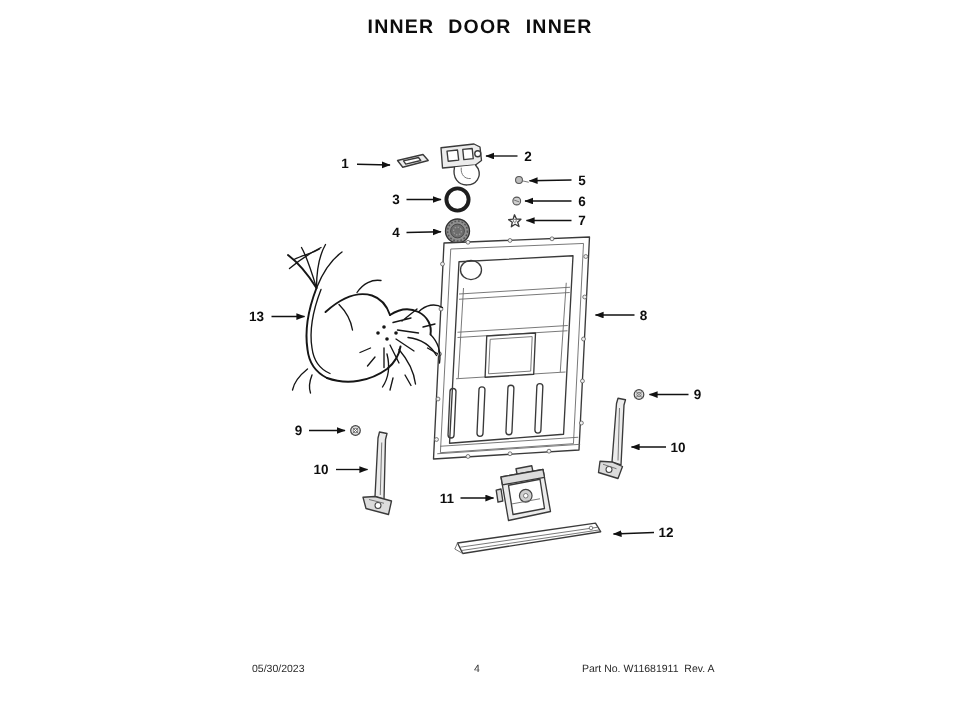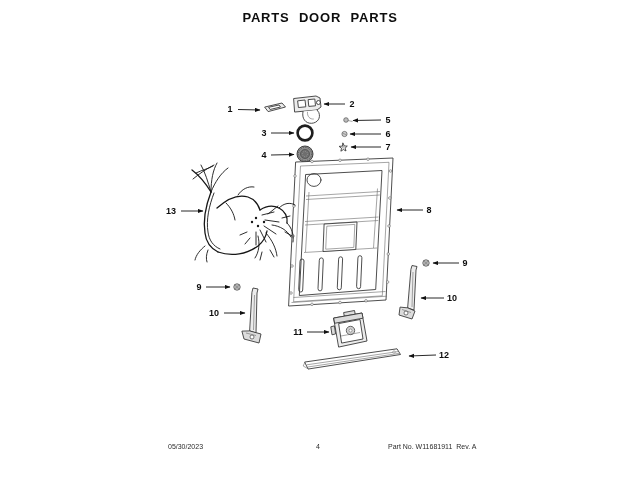--- a/index.html
+++ b/index.html
@@ -26,21 +26,21 @@
     font-size:9px;font-weight:bold;fill:#0d0d0d;
   }
   .footer-text{position:absolute;font-size:7px;color:#2b2b2b;white-space:pre;}
   .footer-date{left:168px;top:443px;}
   .footer-page{left:316px;top:443px;}
   .footer-part{left:388px;top:443px;}
 </style>
 </head>
 <body>
 
-<div class="page-title">PARTS DOOR PARTS</div>
+<div class="page-title">INNER DOOR INNER</div>
 
 <svg class="diagram-svg" width="640" height="480" viewBox="0 0 640 480">
   <defs>
     <marker id="ah" markerWidth="7" markerHeight="6" refX="6" refY="2.5" orient="auto">
       <path d="M0,0 L6.5,2.5 L0,5 Z" fill="#111"></path>
     </marker>
   </defs>
 
   <g>
     <path class="ln pg" d="M265,107 L282,103 L285.5,107 L268.5,111.5 Z"></path>

